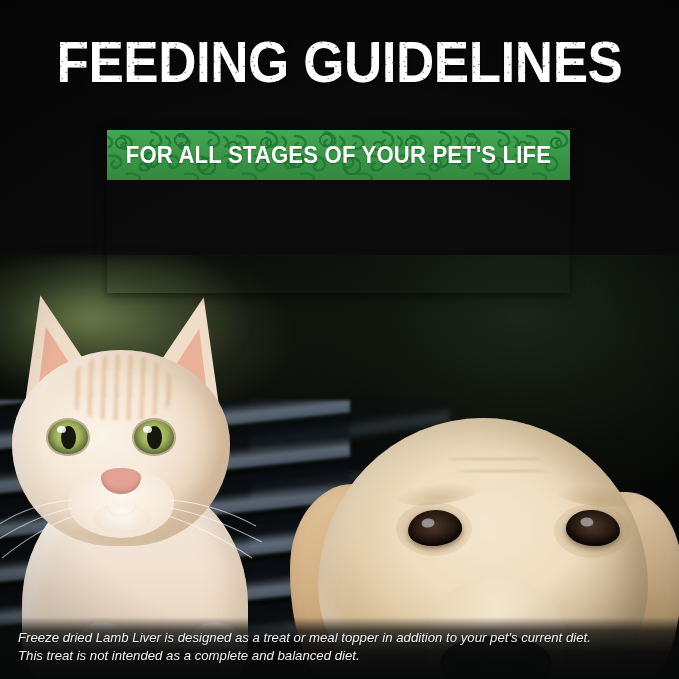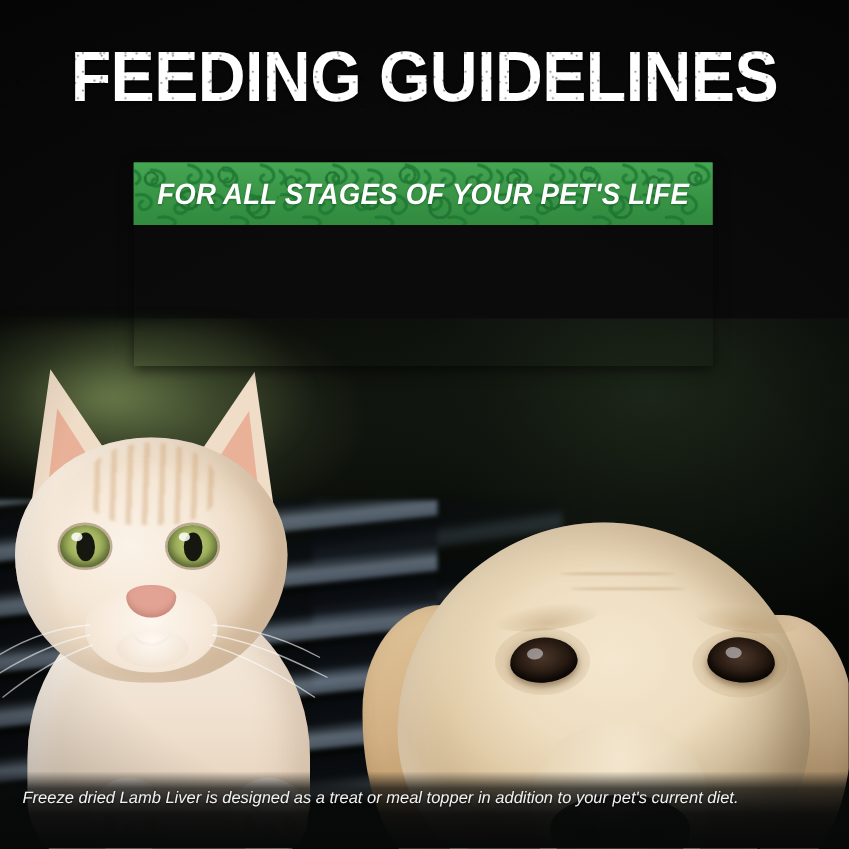--- a/index.html
+++ b/index.html
@@ -377,21 +377,20 @@
     background-image:
       radial-gradient(circle 11px at 14px 13px, rgba(0,0,0,0) 0 4px, rgba(26,104,44,0.75) 4px 6px, rgba(0,0,0,0) 6px),
       radial-gradient(circle 15px at 44px 30px, rgba(0,0,0,0) 0 6px, rgba(26,104,44,0.7) 6px 8.5px, rgba(0,0,0,0) 8.5px),
       radial-gradient(circle 12px at 74px 10px, rgba(0,0,0,0) 0 5px, rgba(26,104,44,0.7) 5px 7px, rgba(0,0,0,0) 7px),
       radial-gradient(circle 16px at 100px 36px, rgba(0,0,0,0) 0 7px, rgba(26,104,44,0.65) 7px 9.5px, rgba(0,0,0,0) 9.5px),
       radial-gradient(circle 10px at 126px 16px, rgba(0,0,0,0) 0 3.5px, rgba(26,104,44,0.7) 3.5px 5.5px, rgba(0,0,0,0) 5.5px),
       linear-gradient(180deg, #45a653 0%, #3a9647 50%, #318a3e 100%);
     background-size: 145px 50px, 145px 50px, 145px 50px, 145px 50px, 145px 50px, 100% 100%;
     background-repeat: repeat-x;
     overflow: hidden;
-    font-style: italic;
   }
   .banner-swirls {
     position: absolute;
     inset: 0;
     opacity: 0.85;
   }
   .banner-text {
     position: absolute;
     inset: 0;
     display: flex;
@@ -550,15 +549,16 @@
         <rect x="0" y="0" width="463" height="50" fill="url(#swirl)"></rect>
       </svg>
       <div class="banner-text">FOR ALL STAGES OF YOUR PET'S LIFE</div>
     </div>
 
 
   </div>
 
   <div class="disclaimer">
     <div class="disclaimer-line">Freeze dried Lamb Liver is designed as a treat or meal topper in addition to your pet's current diet.</div>
+    <div class="disclaimer-line">This treat is not intended as a complete and balanced diet.</div>
   </div>
 
 </div>
 
 </body></html>

